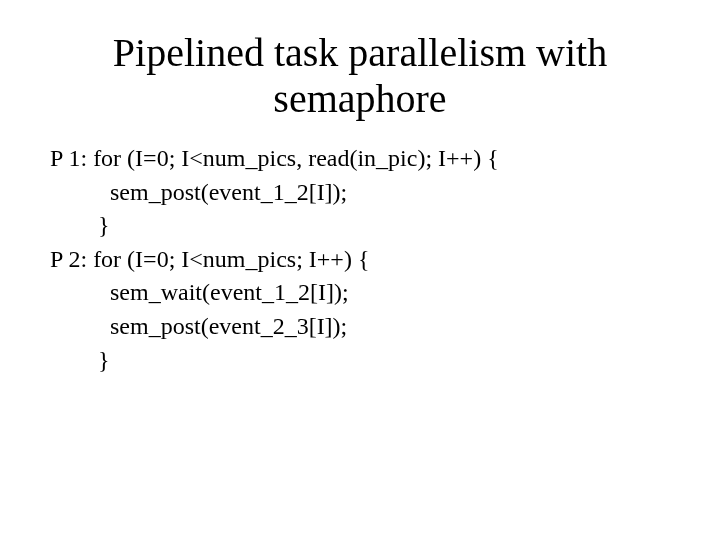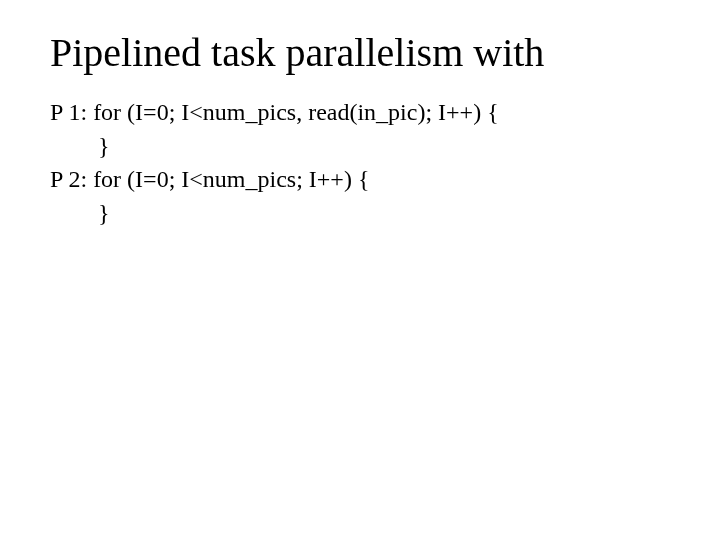--- a/index.html
+++ b/index.html
@@ -11,21 +11,21 @@
       width: 720px;
       height: 540px;
       background: #ffffff;
       font-family: "Times New Roman", Times, serif;
       color: #000000;
       padding: 30px 50px;
       overflow: hidden;
     }
     .title {
       font-size: 40px;
-      text-align: left;
+      text-align: center;
       line-height: 1.15;
       margin-bottom: 20px;
       font-weight: normal;
     }
     .content {
       font-size: 24px;
       line-height: 1.4;
     }
     .line {
       white-space: pre;
@@ -38,20 +38,24 @@
     }
     .close-brace {
       padding-left: 48px;
     }
   </style>
 </head>
 <body>
 
 <h1 class="title">
   <span>Pipelined task parallelism with</span><br>
+  <span>semaphore</span>
 </h1>
 
 <div class="content">
   <div class="line indent0">P 1: for (I=0; I&lt;num_pics, read(in_pic); I++) {</div>
+  <div class="line indent1">sem_post(event_1_2[I]);</div>
   <div class="line close-brace">}</div>
   <div class="line indent0">P 2: for (I=0; I&lt;num_pics; I++) {</div>
+  <div class="line indent1">sem_wait(event_1_2[I]);</div>
+  <div class="line indent1">sem_post(event_2_3[I]);</div>
   <div class="line close-brace">}</div>
 </div>
 
 </body></html>

